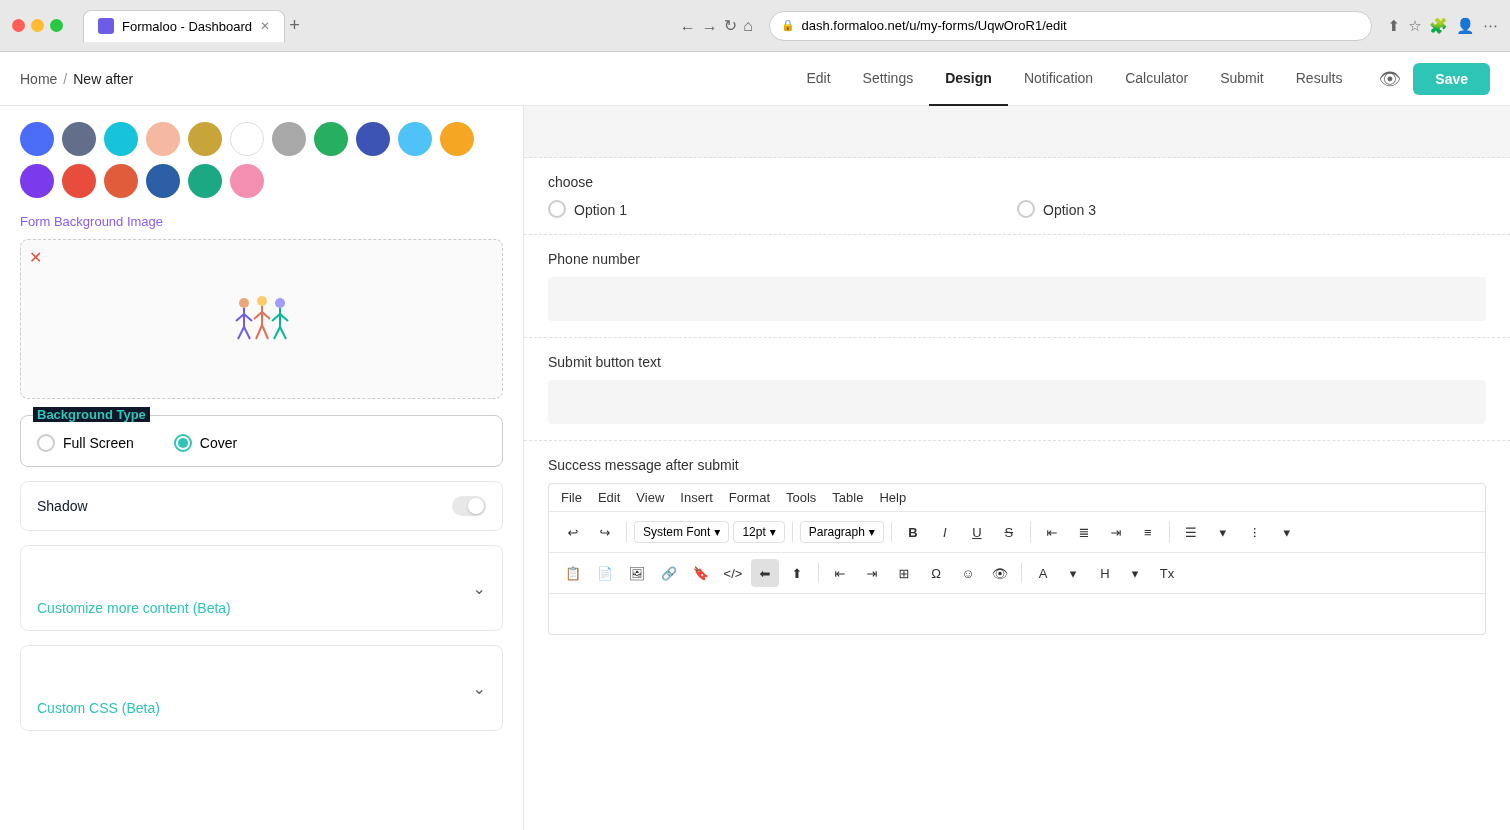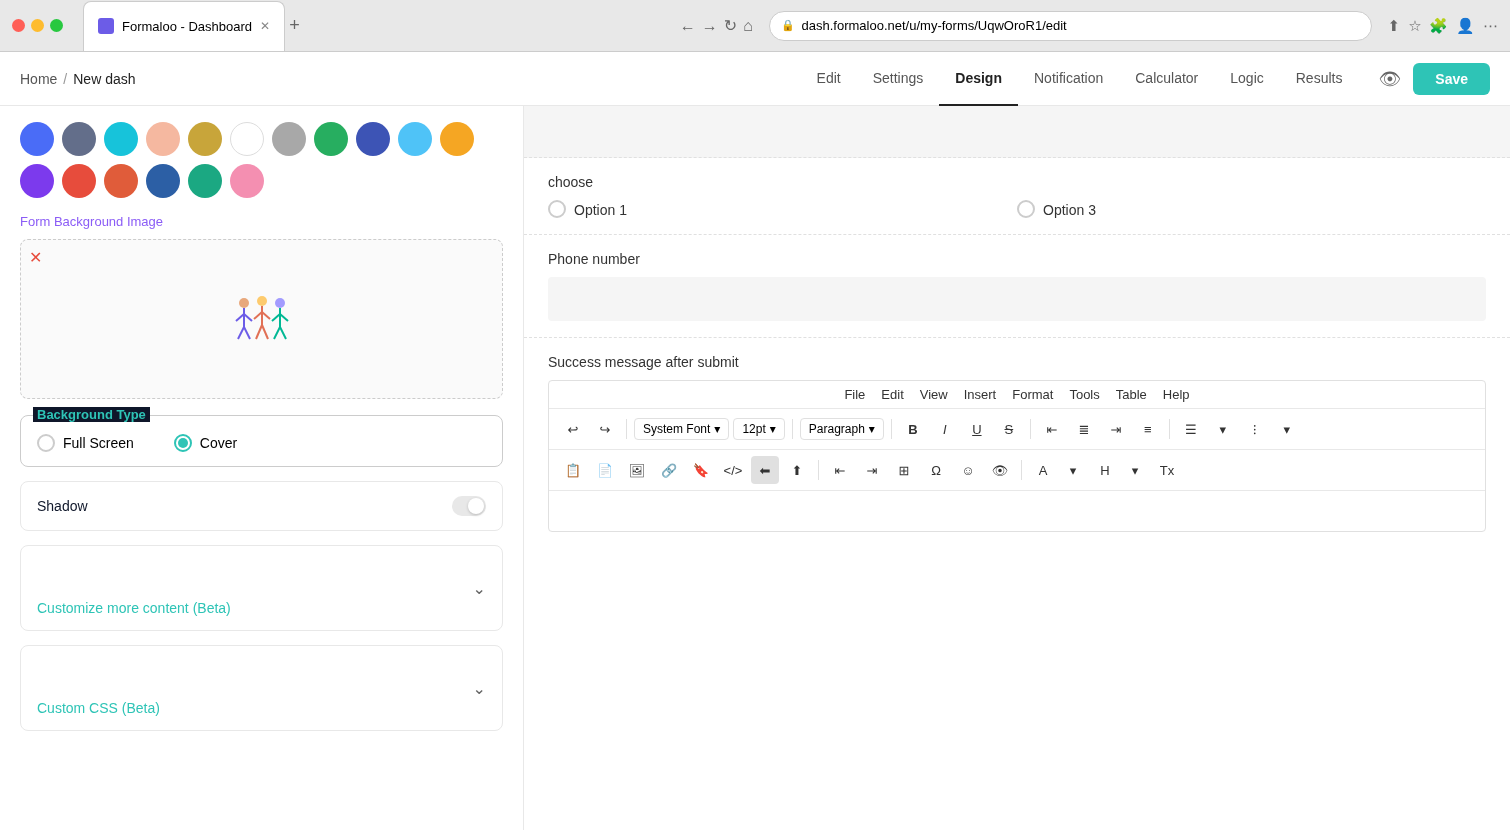--- a/index.html
+++ b/index.html
@@ -27,21 +27,21 @@
       flex: 1;
     }
     .tab {
       background: #fff;
       border-radius: 8px 8px 0 0;
       padding: 6px 14px;
       font-size: 13px;
       display: flex;
       align-items: center;
       gap: 8px;
-      height: 50px;
+      height: 32px;
       border: 1px solid #ccc;
       border-bottom: none;
     }
     .tab-favicon { width: 16px; height: 16px; background: #6c5ce7; border-radius: 3px; }
     .tab-close { color: #888; font-size: 12px; cursor: pointer; }
     .new-tab-btn { margin-left: 4px; color: #666; font-size: 18px; cursor: pointer; }
     .nav-controls { display: flex; align-items: center; gap: 6px; margin-left: 12px; }
     .nav-btn { color: #666; font-size: 16px; cursor: pointer; background: none; border: none; }
     .address-bar {
       flex: 1;
@@ -357,21 +357,20 @@
       border-radius: 4px;
       margin: 0 24px 16px;
     }
     .editor-menubar {
       display: flex;
       gap: 16px;
       padding: 6px 12px;
       border-bottom: 1px solid #e8e8e8;
       font-size: 13px;
       color: #333;
-      justify-content: center;
     }
     .editor-menu-item { cursor: pointer; }
     .editor-toolbar {
       display: flex;
       align-items: center;
       gap: 4px;
       padding: 6px 10px;
       border-bottom: 1px solid #e8e8e8;
       flex-wrap: wrap;
     }
@@ -440,40 +439,40 @@
     <span class="toolbar-icon">⋯</span>
   </div>
 </div>
 
 <div class="app">
 
   <div class="top-nav">
     <div class="breadcrumb">
       <span>Home</span>
       <span class="breadcrumb-sep">/</span>
-      <span class="breadcrumb-current">New dash</span>
+      <span class="breadcrumb-current">New after</span>
     </div>
     <div class="nav-tabs">
       <div class="nav-tab">
           <span>Edit</span>
         </div>
       <div class="nav-tab">
           <span>Settings</span>
         </div>
       <div class="nav-tab active">
           <span>Design</span>
         </div>
       <div class="nav-tab">
           <span>Notification</span>
         </div>
       <div class="nav-tab">
           <span>Calculator</span>
         </div>
       <div class="nav-tab">
-          <span>Logic</span>
+          <span>Submit</span>
         </div>
       <div class="nav-tab">
           <span>Results</span>
         </div>
     </div>
     <div class="nav-right">
       <span class="preview-icon">👁</span>
       <button class="save-btn">Save</button>
     </div>
   </div>
@@ -595,20 +594,24 @@
               <span>Option 3</span>
             </div>
           </div>
         </div>
 
         <div class="form-field">
           <div class="field-label">Phone number</div>
           <div class="field-input"></div>
         </div>
 
+        <div class="form-field">
+          <div class="field-label">Submit button text</div>
+          <div class="field-input"></div>
+        </div>
 
         <div style="padding:16px 24px 0;">
           <div class="field-label" style="margin-bottom:10px;">Success message after submit</div>
         </div>
 
         <div class="editor-container">
 
           <div class="editor-menubar">
             <span class="editor-menu-item">File</span>
             <span class="editor-menu-item">Edit</span>

